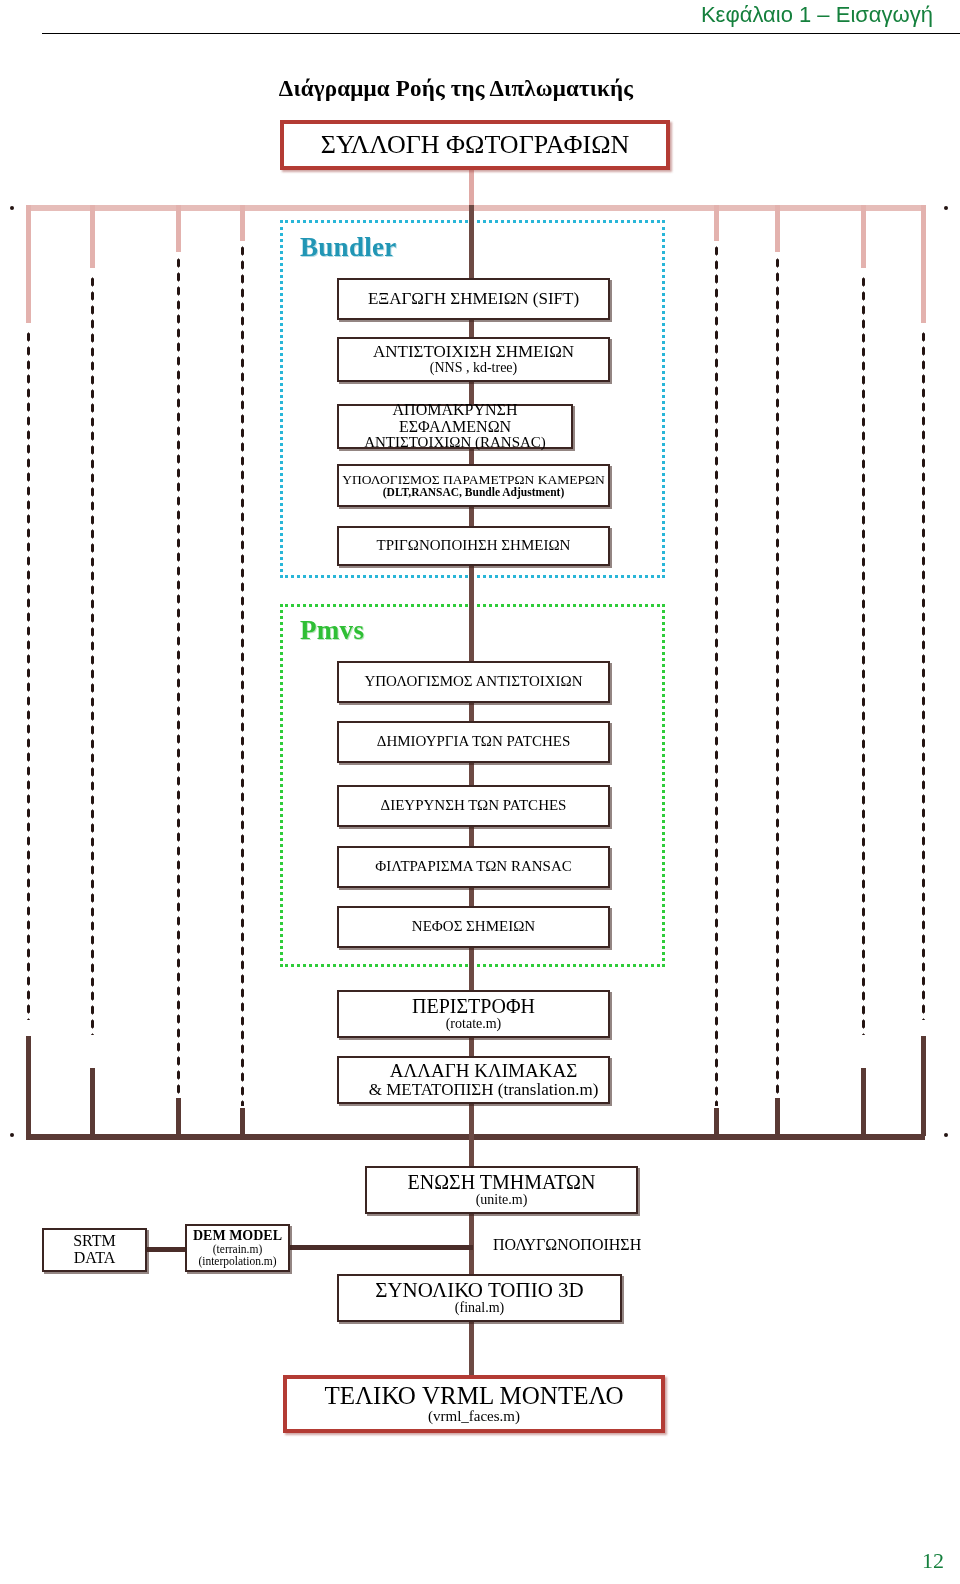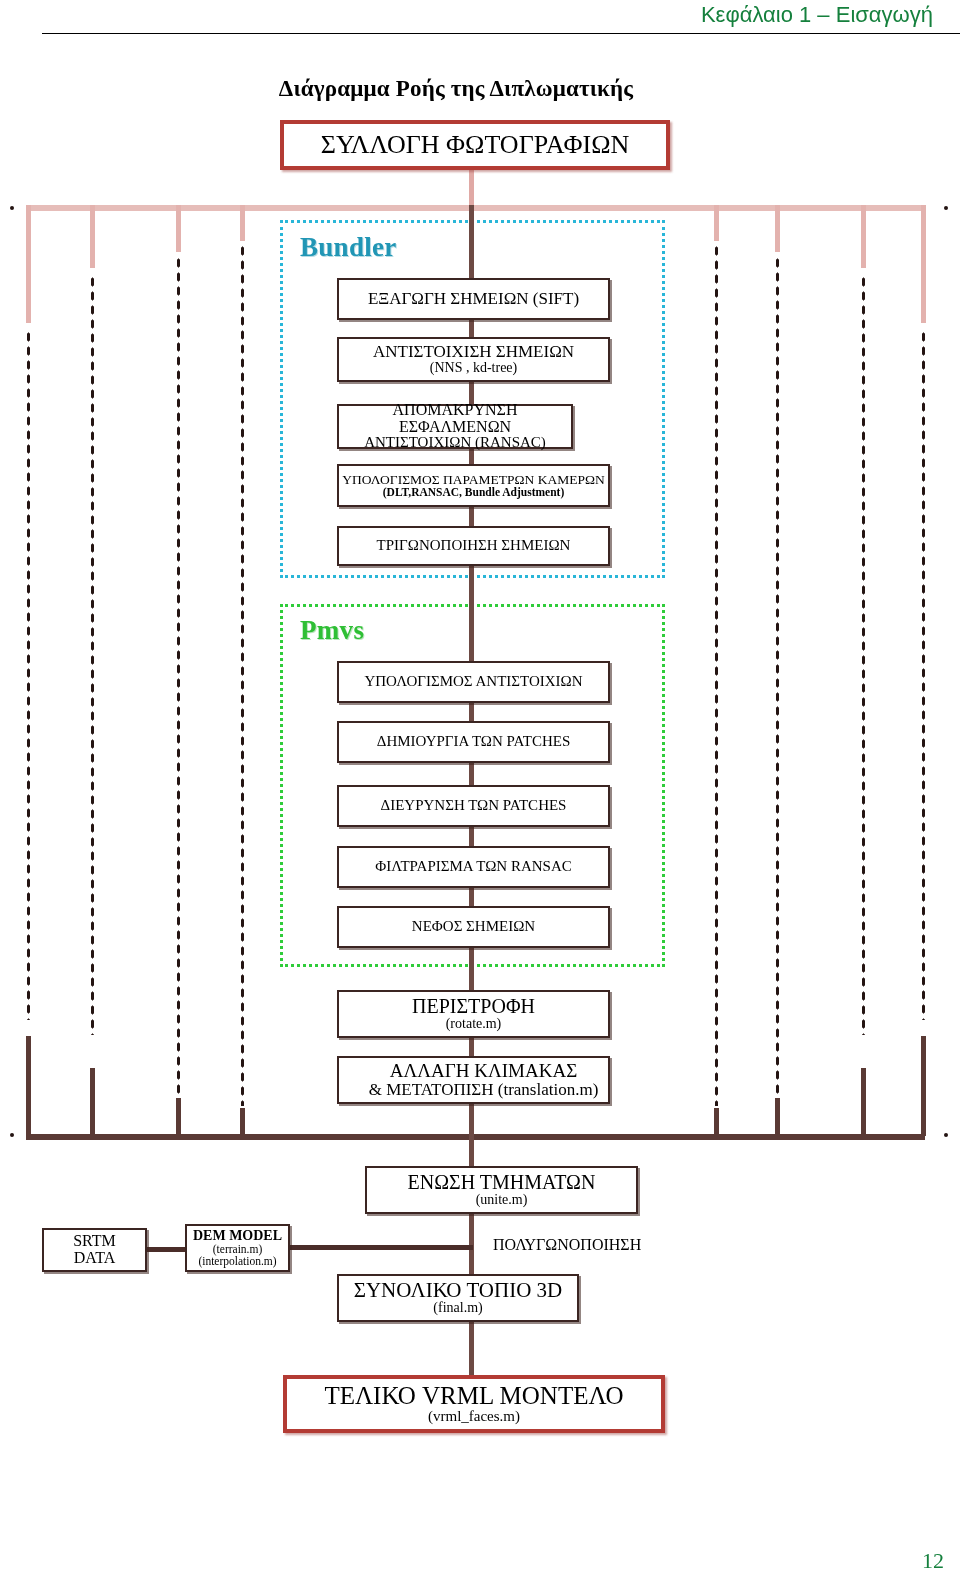--- a/index.html
+++ b/index.html
@@ -243,21 +243,21 @@
   <div class="node" style="left:185px; top:1224px; width:105px; height:48px; font-size:14px;">
     <div class="l1" style="font-weight:bold;">DEM MODEL</div>
     <div class="l2" style="font-size:11.5px;">(terrain.m)</div>
     <div class="l2" style="font-size:11.5px;">(interpolation.m)</div>
   </div>
 
   <div class="hline" style="left:288px; top:1245px; width:185px;"></div>
 
   <div class="plain-label" style="left:493px; top:1236px;">ΠΟΛΥΓΩΝΟΠΟΙΗΣΗ</div>
 
-  <div class="node" style="left:337px; top:1274px; width:242px; height:48px; font-size:21px;">
+  <div class="node" style="left:337px; top:1274px; width:285px; height:48px; font-size:21px;">
     <div class="l1">ΣΥΝΟΛΙΚΟ ΤΟΠΙΟ 3D</div>
     <div class="l2" style="font-size:14px;">(final.m)</div>
   </div>
 
   <div class="node accent" style="left:283px; top:1375px; width:382px; height:58px; font-size:25px;">
     <div class="l1">ΤΕΛΙΚΟ VRML ΜΟΝΤΕΛΟ</div>
     <div class="l2" style="font-size:15px;">(vrml_faces.m)</div>
   </div>
 
 </div>

